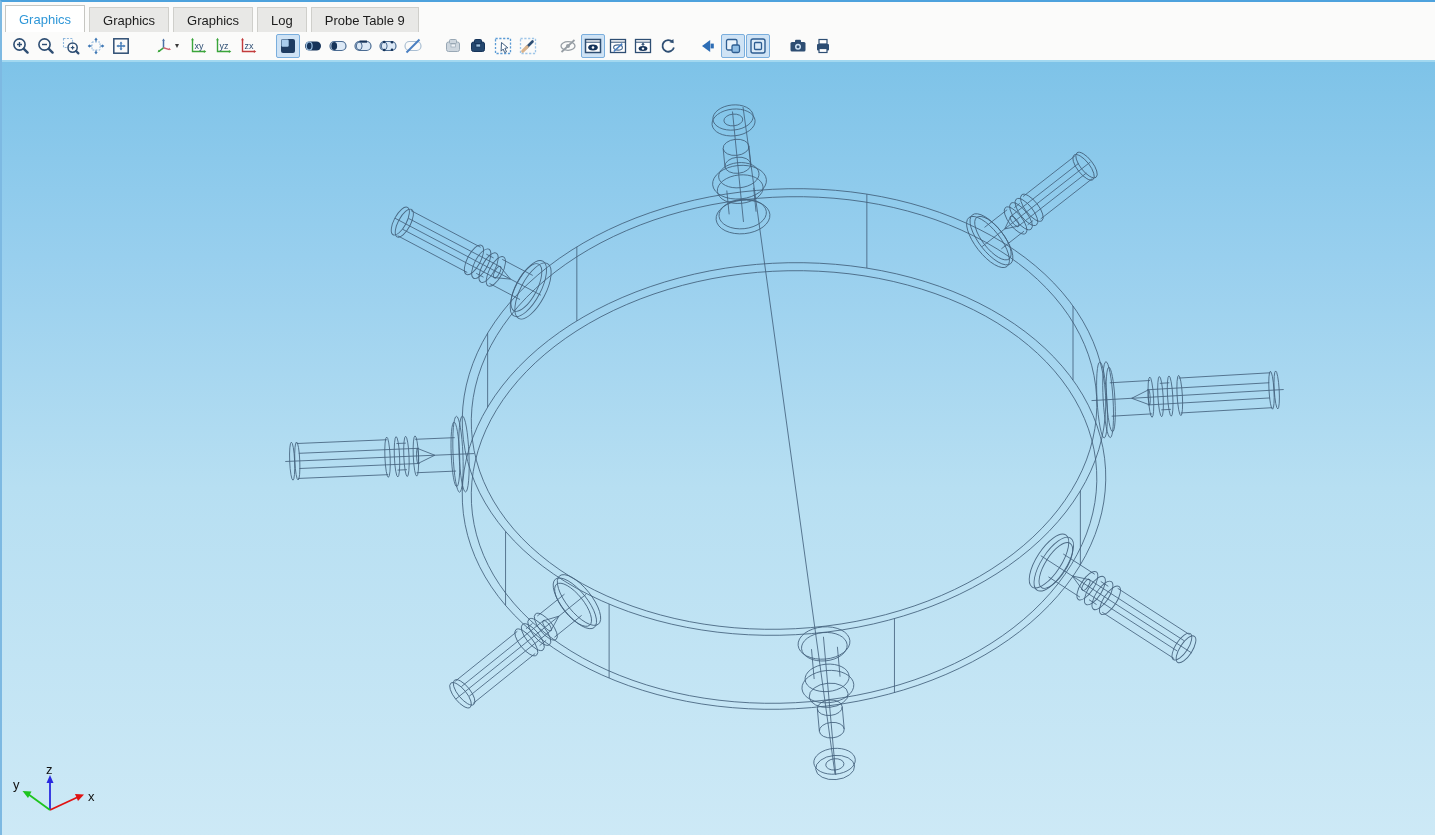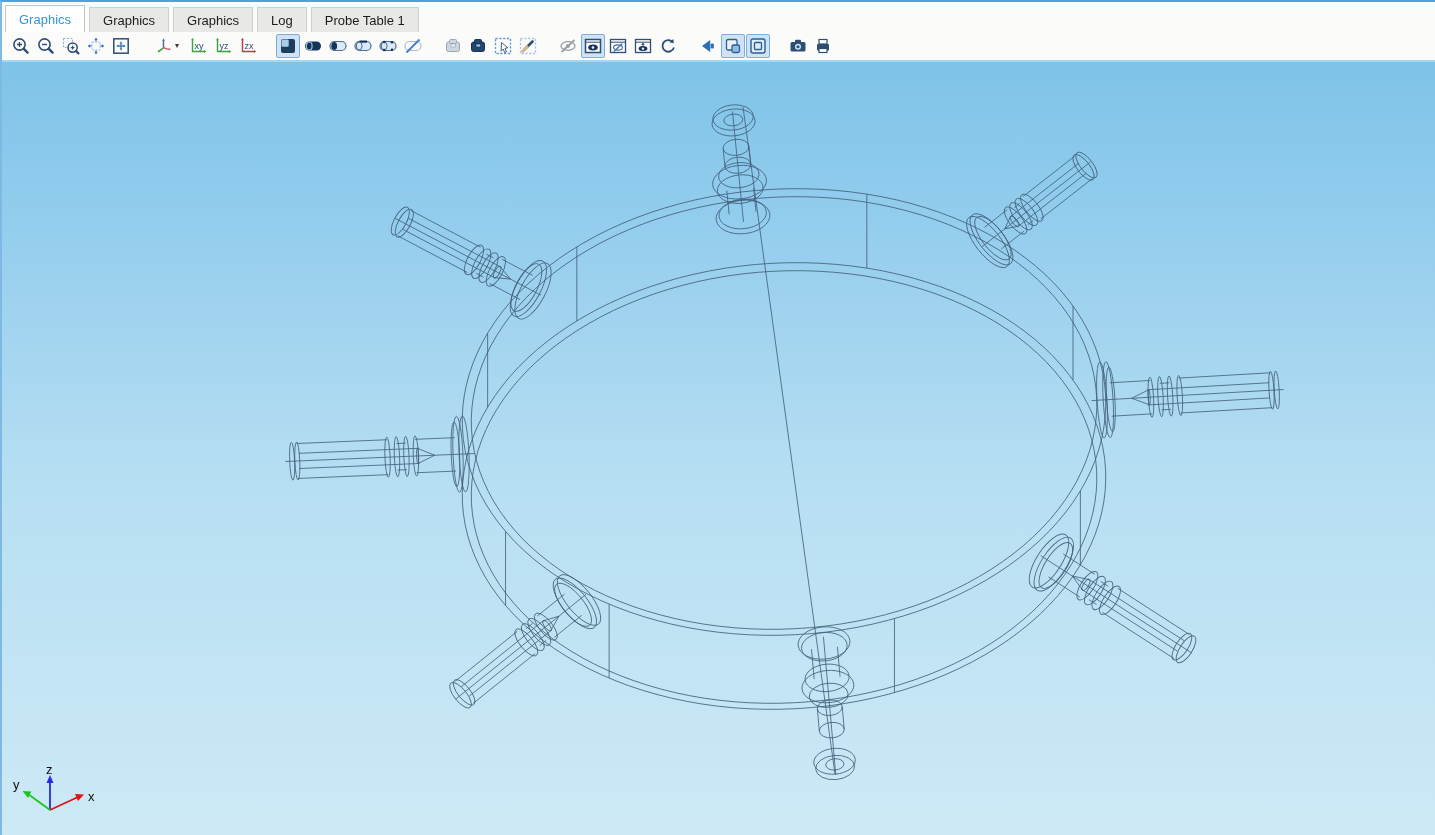--- a/index.html
+++ b/index.html
@@ -45,21 +45,21 @@
       <div class="tab">
         <span>Graphics</span>
       </div>
       <div class="tab">
         <span>Graphics</span>
       </div>
       <div class="tab">
         <span>Log</span>
       </div>
       <div class="tab">
-        <span>Probe Table 1</span>
+        <span>Probe Table 9</span>
       </div>
     </div>
   <div class="toolbar">
       <div class="tgroup">
         <button class="tbtn">
           <svg width="20" height="20" viewBox="0 0 20 20">
             <circle cx="8.5" cy="8.5" r="5.6" fill="none" stroke="#2e4e73" stroke-width="1.6"></circle>
             <path d="M8.5 6v5M6 8.5h5" stroke="#2e4e73" stroke-width="1.4" fill="none"></path>
             <path d="M12.8 12.8 L16.6 16.6" stroke="#2e4e73" stroke-width="2.4" stroke-linecap="round"></path>
           </svg>

